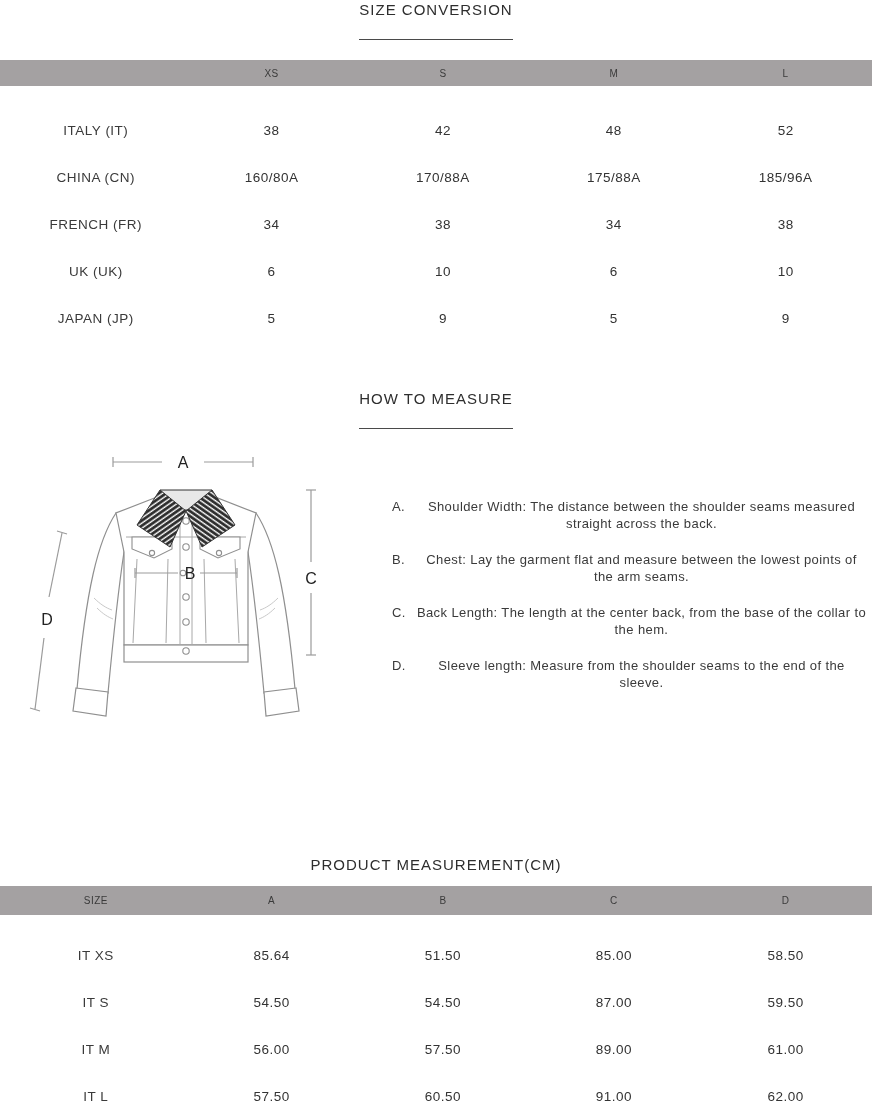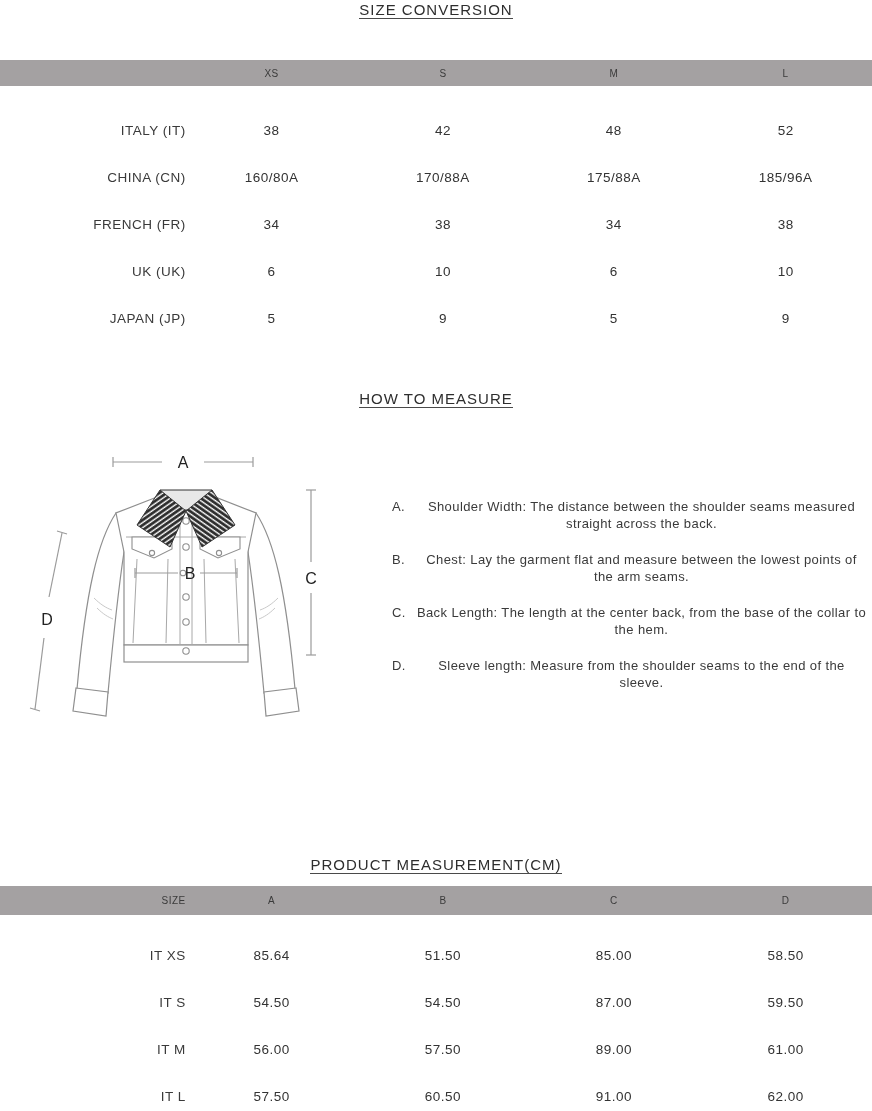--- a/index.html
+++ b/index.html
@@ -13,21 +13,21 @@
     overflow:hidden;
   }
   .section-title {
     position:absolute; left:0; width:100%;
     text-align:center;
     font-size:15px; letter-spacing:1px; color:#2e2e2e;
   }
   .section-title span {
     display:inline-block;
     border-bottom:1px solid #4a4a4a;
-    padding-bottom:0;
+    padding-bottom:21px;
   }
   .t1-title { top:1px; }
   .t2-title { top:390px;text-decoration:underline; }
   .t3-title { top:856px; }
 
   .theader {
     position:absolute; left:0; width:872px;
     background:#a4a1a2;
     display:flex; align-items:center;
     font-size:10px; color:#3a3a3a; letter-spacing:0.5px;
@@ -40,21 +40,21 @@
   .prod-body { top:915px; }
   .conv-body .trow:first-child { margin-top:21px; }
   .prod-body .trow:first-child { margin-top:17px; }
 
   .trow {
     display:flex; align-items:center;
     height:47px;
     font-size:13.5px; letter-spacing:0.5px;
   }
   .cell { text-align:center; }
-  .c0 { width:21.3%; text-align:right; padding-left:6px; }
+  .c0 { width:21.3%; text-align:center; padding-left:6px; }
   .c1 { width:19.7%; }
   .c2 { width:19.6%; }
   .c3 { width:19.6%; }
   .c4 { width:19.8%; }
   .row-label { color:#3a3a3a; }
   .cell-val { color:#333333; }
 
   .diagram {
     position:absolute; left:20px; top:440px;
     width:340px; height:290px;

